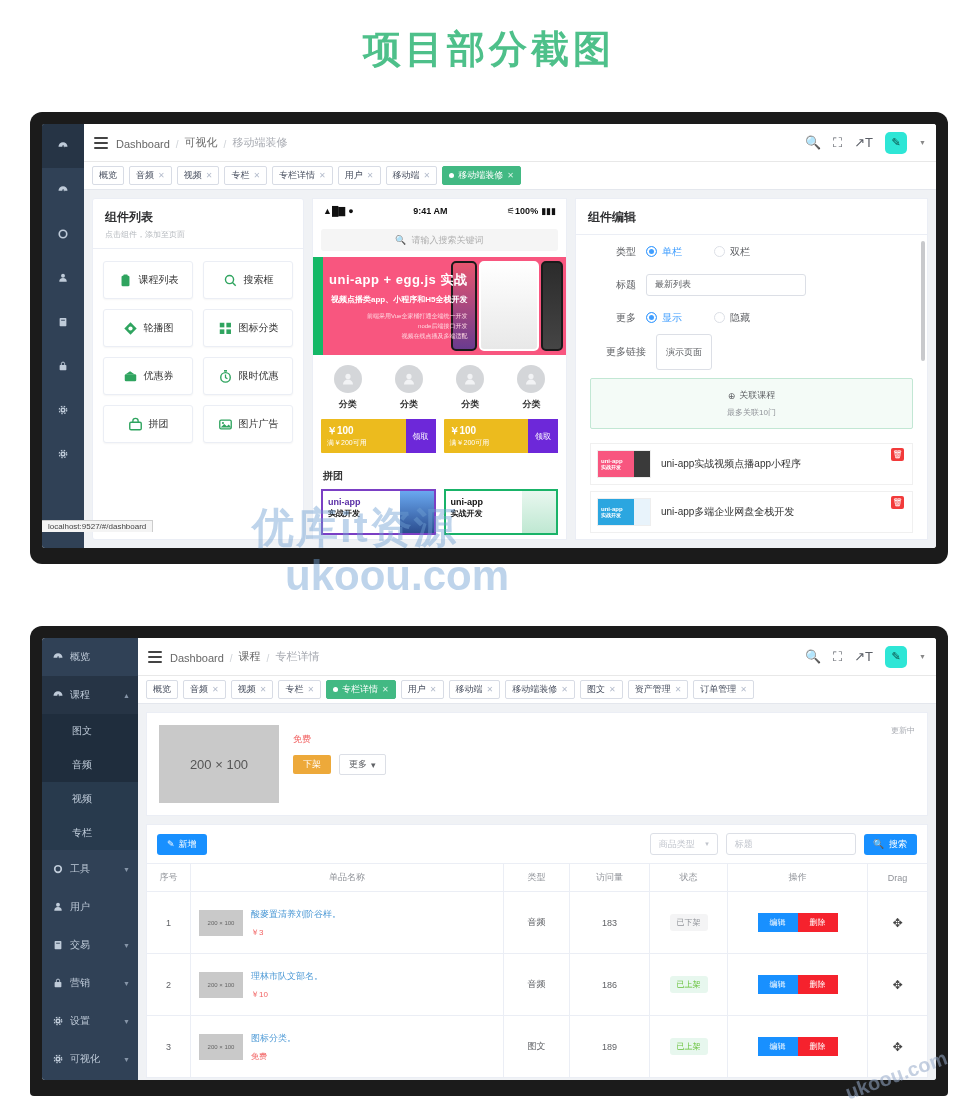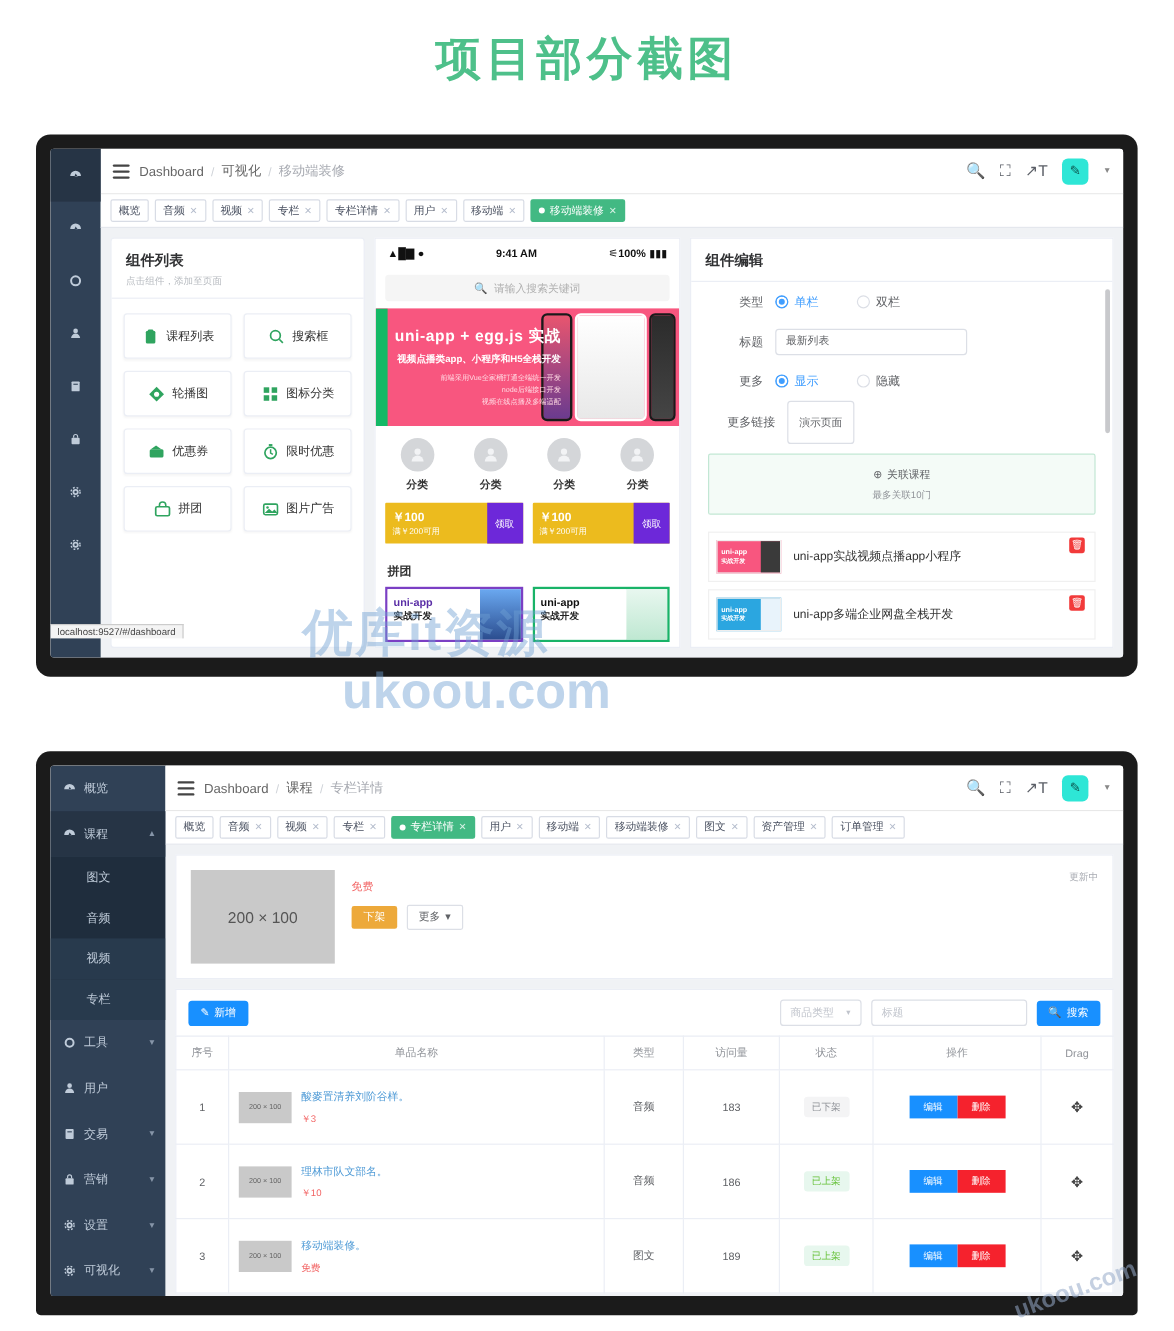--- a/index.html
+++ b/index.html
@@ -865,21 +865,21 @@
                     <span class="op del">删除</span>
                   </span></td>
                 <td><span class="drag">✥</span></td>
               </tr>
               <tr>
                 <td>3</td>
                 <td>
                   <div class="cellname">
                     <div class="cn-img">200 × 100</div>
                     <div>
-                      <div class="cn-t">移动端装修。</div>
+                      <div class="cn-t">图标分类。</div>
                       <div class="cn-p">免费</div>
                     </div>
                   </div>
                 </td>
                 <td>图文</td>
                 <td>189</td>
                 <td><span class="badge on">已上架</span></td>
                 <td><span class="ops">
                     <span class="op edit">编辑</span>
                     <span class="op del">删除</span>

